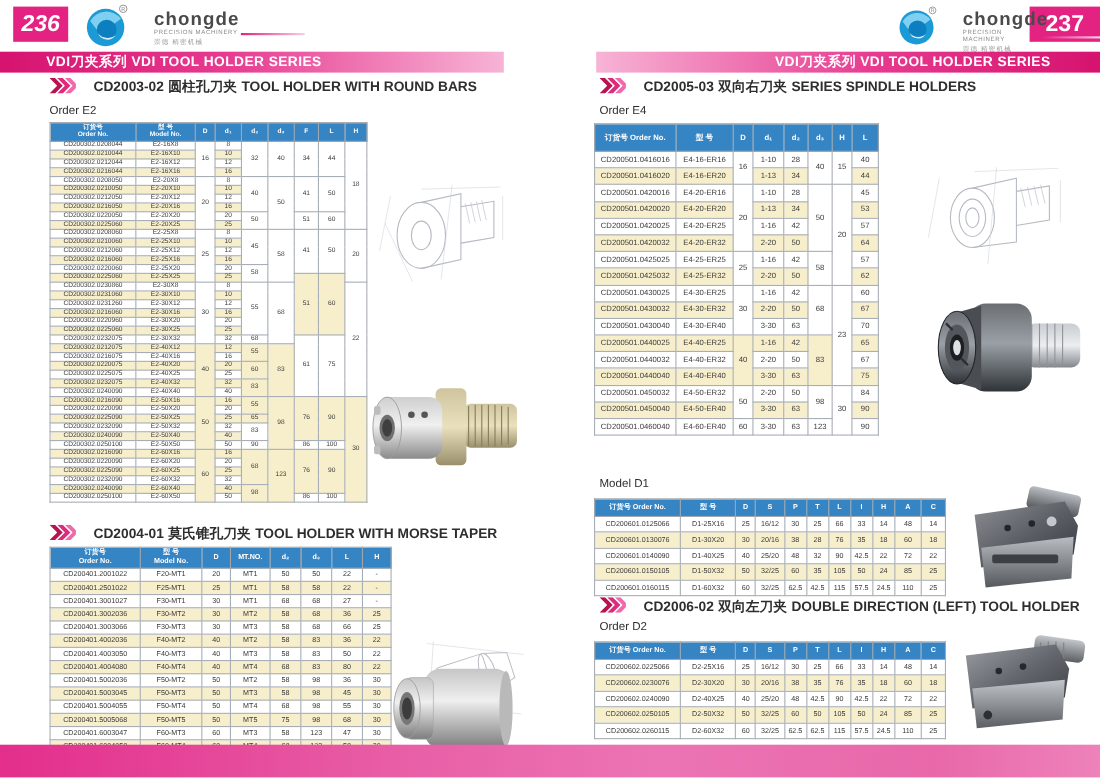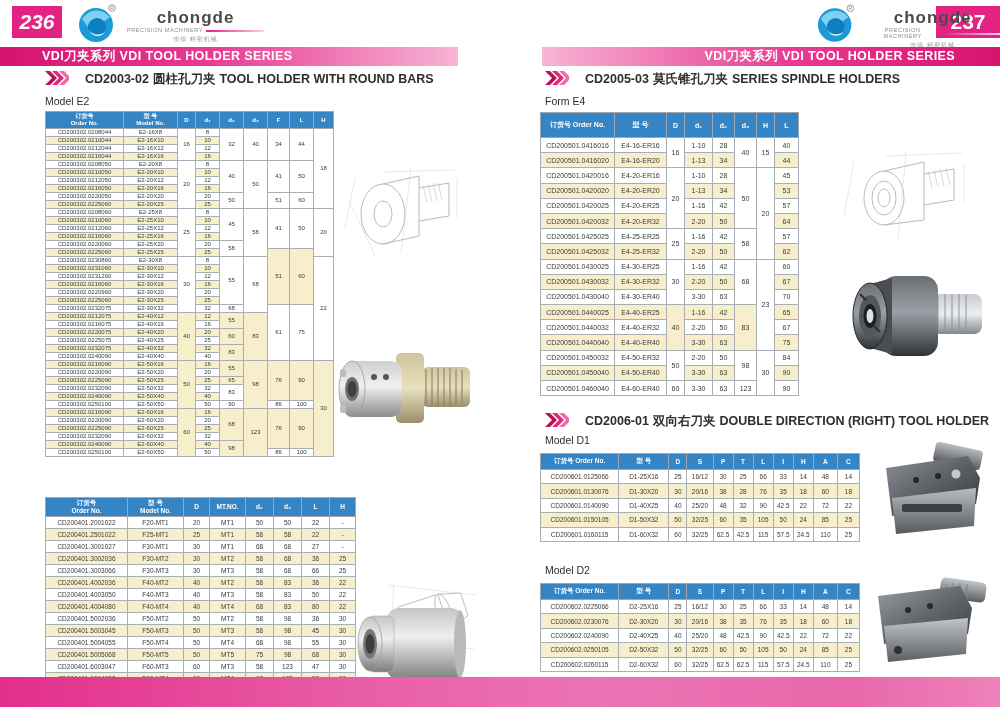--- a/index.html
+++ b/index.html
@@ -8,21 +8,21 @@
   
   .pagenum{position:absolute;top:6px;width:50px;height:32px;background:#e32282;
            color:#fff;font-size:21px;font-weight:bold;display:flex;align-items:center;justify-content:center;}
   #pagenum-left{left:12px;font-style:italic;}
   #pagenum-right{right:0px;width:64px;}
   .banner{position:absolute;top:47px;height:19px;display:flex;align-items:center;
           color:#fff;font-size:12.5px;font-weight:bold;letter-spacing:.4px;}
   #banner-left{left:0;width:458px;background:linear-gradient(90deg,#d6136e 0%,#e73a90 45%,#f7b4d6 100%);padding-left:42px;box-sizing:border-box;}
   #banner-right{right:0;width:458px;background:linear-gradient(270deg,#d6136e 0%,#e73a90 45%,#f7b4d6 100%);justify-content:flex-end;padding-right:45px;box-sizing:border-box;}
   
-  .logo{position:absolute;top:3px;display:flex;align-items:flex-start;gap:9px;text-align:center;}
+  .logo{position:absolute;top:3px;display:flex;align-items:flex-start;gap:22px;}
   #logo-left{left:76px;} #logo-right{left:815px;}
   .logo .words{display:flex;flex-direction:column;line-height:1;margin-top:6px;}
   .logo .brand{font-size:17px;font-weight:bold;color:#4a4a4a;letter-spacing:1px;text-transform:lowercase;}
   .logo .sub{font-size:5.5px;color:#8a8a8a;letter-spacing:.6px;margin-top:2px;display:flex;align-items:center;gap:3px;}
   .logo .sub .pline{display:inline-block;height:2px;width:58px;background:linear-gradient(90deg,#e32282,#f9cfe4);}
   .logo .cn{font-size:6px;color:#9a9a9a;margin-top:2.5px;letter-spacing:1px;}
   
   .sect{position:absolute;display:flex;align-items:flex-start;gap:16px;}
   .sect .ttl{font-size:12.5px;font-weight:bold;color:#2e2e2e;}
   .sect .ttl .cn{margin:0 4px;}
@@ -104,44 +104,52 @@
     </div>
 
   <div class="sect" style="left:45px;top:71px;">
     <svg width="24" height="14" viewBox="0 0 24 14">
       <path d="M0 0 L7 7 L0 14 L5 14 L12 7 L5 0 Z" fill="#b8124f"></path>
       <path d="M7 0 L14 7 L7 14 L12 14 L19 7 L12 0 Z" fill="#dc2a7c"></path>
       <path d="M14 0 L21 7 L14 14 L19 14 L26 7 L19 0 Z" fill="#f06aab"></path>
     </svg>
     <span class="ttl"><span>CD2003-02</span><span class="cn">圆柱孔刀夹</span><span>TOOL HOLDER WITH ROUND BARS</span></span>
   </div>
-  <div class="formlbl" style="left:45px;top:95px;">Model E2</div>
-
+  <div class="formlbl" style="left:45px;top:95px;">Order E2</div>
+
+  <div class="sect" style="left:45px;top:477px;">
+    <svg width="24" height="14" viewBox="0 0 24 14">
+      <path d="M0 0 L7 7 L0 14 L5 14 L12 7 L5 0 Z" fill="#b8124f"></path>
+      <path d="M7 0 L14 7 L7 14 L12 14 L19 7 L12 0 Z" fill="#dc2a7c"></path>
+      <path d="M14 0 L21 7 L14 14 L19 14 L26 7 L19 0 Z" fill="#f06aab"></path>
+    </svg>
+    <span class="ttl"><span>CD2004-01</span><span class="cn">莫氏锥孔刀夹</span><span>TOOL HOLDER WITH MORSE TAPER</span></span>
+  </div>
 
   <div class="sect" style="left:545px;top:71px;">
     <svg width="24" height="14" viewBox="0 0 24 14">
       <path d="M0 0 L7 7 L0 14 L5 14 L12 7 L5 0 Z" fill="#b8124f"></path>
       <path d="M7 0 L14 7 L7 14 L12 14 L19 7 L12 0 Z" fill="#dc2a7c"></path>
       <path d="M14 0 L21 7 L14 14 L19 14 L26 7 L19 0 Z" fill="#f06aab"></path>
     </svg>
-    <span class="ttl"><span>CD2005-03</span><span class="cn">莫氏锥孔刀夹</span><span>SERIES SPINDLE HOLDERS</span></span>
+    <span class="ttl"><span>CD2005-03</span><span class="cn">双向右刀夹</span><span>SERIES SPINDLE HOLDERS</span></span>
   </div>
-  <div class="formlbl" style="left:545px;top:95px;">Form E4</div>
-
-  <div class="sect" style="left:545px;top:413px;">
+  <div class="formlbl" style="left:545px;top:95px;">Order E4</div>
+
+  <div class="formlbl" style="left:545px;top:434px;">Model D1</div>
+
+  <div class="sect" style="left:545px;top:543px;">
     <svg width="24" height="14" viewBox="0 0 24 14">
       <path d="M0 0 L7 7 L0 14 L5 14 L12 7 L5 0 Z" fill="#b8124f"></path>
       <path d="M7 0 L14 7 L7 14 L12 14 L19 7 L12 0 Z" fill="#dc2a7c"></path>
       <path d="M14 0 L21 7 L14 14 L19 14 L26 7 L19 0 Z" fill="#f06aab"></path>
     </svg>
-    <span class="ttl"><span>CD2006-01</span><span class="cn">双向右刀夹</span><span>DOUBLE DIRECTION (RIGHT) TOOL HOLDER</span></span>
+    <span class="ttl"><span>CD2006-02</span><span class="cn">双向左刀夹</span><span>DOUBLE DIRECTION (LEFT) TOOL HOLDER</span></span>
   </div>
-  <div class="formlbl" style="left:545px;top:434px;">Model D1</div>
-
-  <div class="formlbl" style="left:545px;top:564px;">Model D2</div>
+  <div class="formlbl" style="left:545px;top:564px;">Order D2</div>
 
   <table class="cat" id="tbl-2003">
       <colgroup>
         <col style="width:78px">
         <col style="width:54px">
         <col style="width:18px">
         <col style="width:24px">
         <col style="width:24px">
         <col style="width:24px">
         <col style="width:22px">

